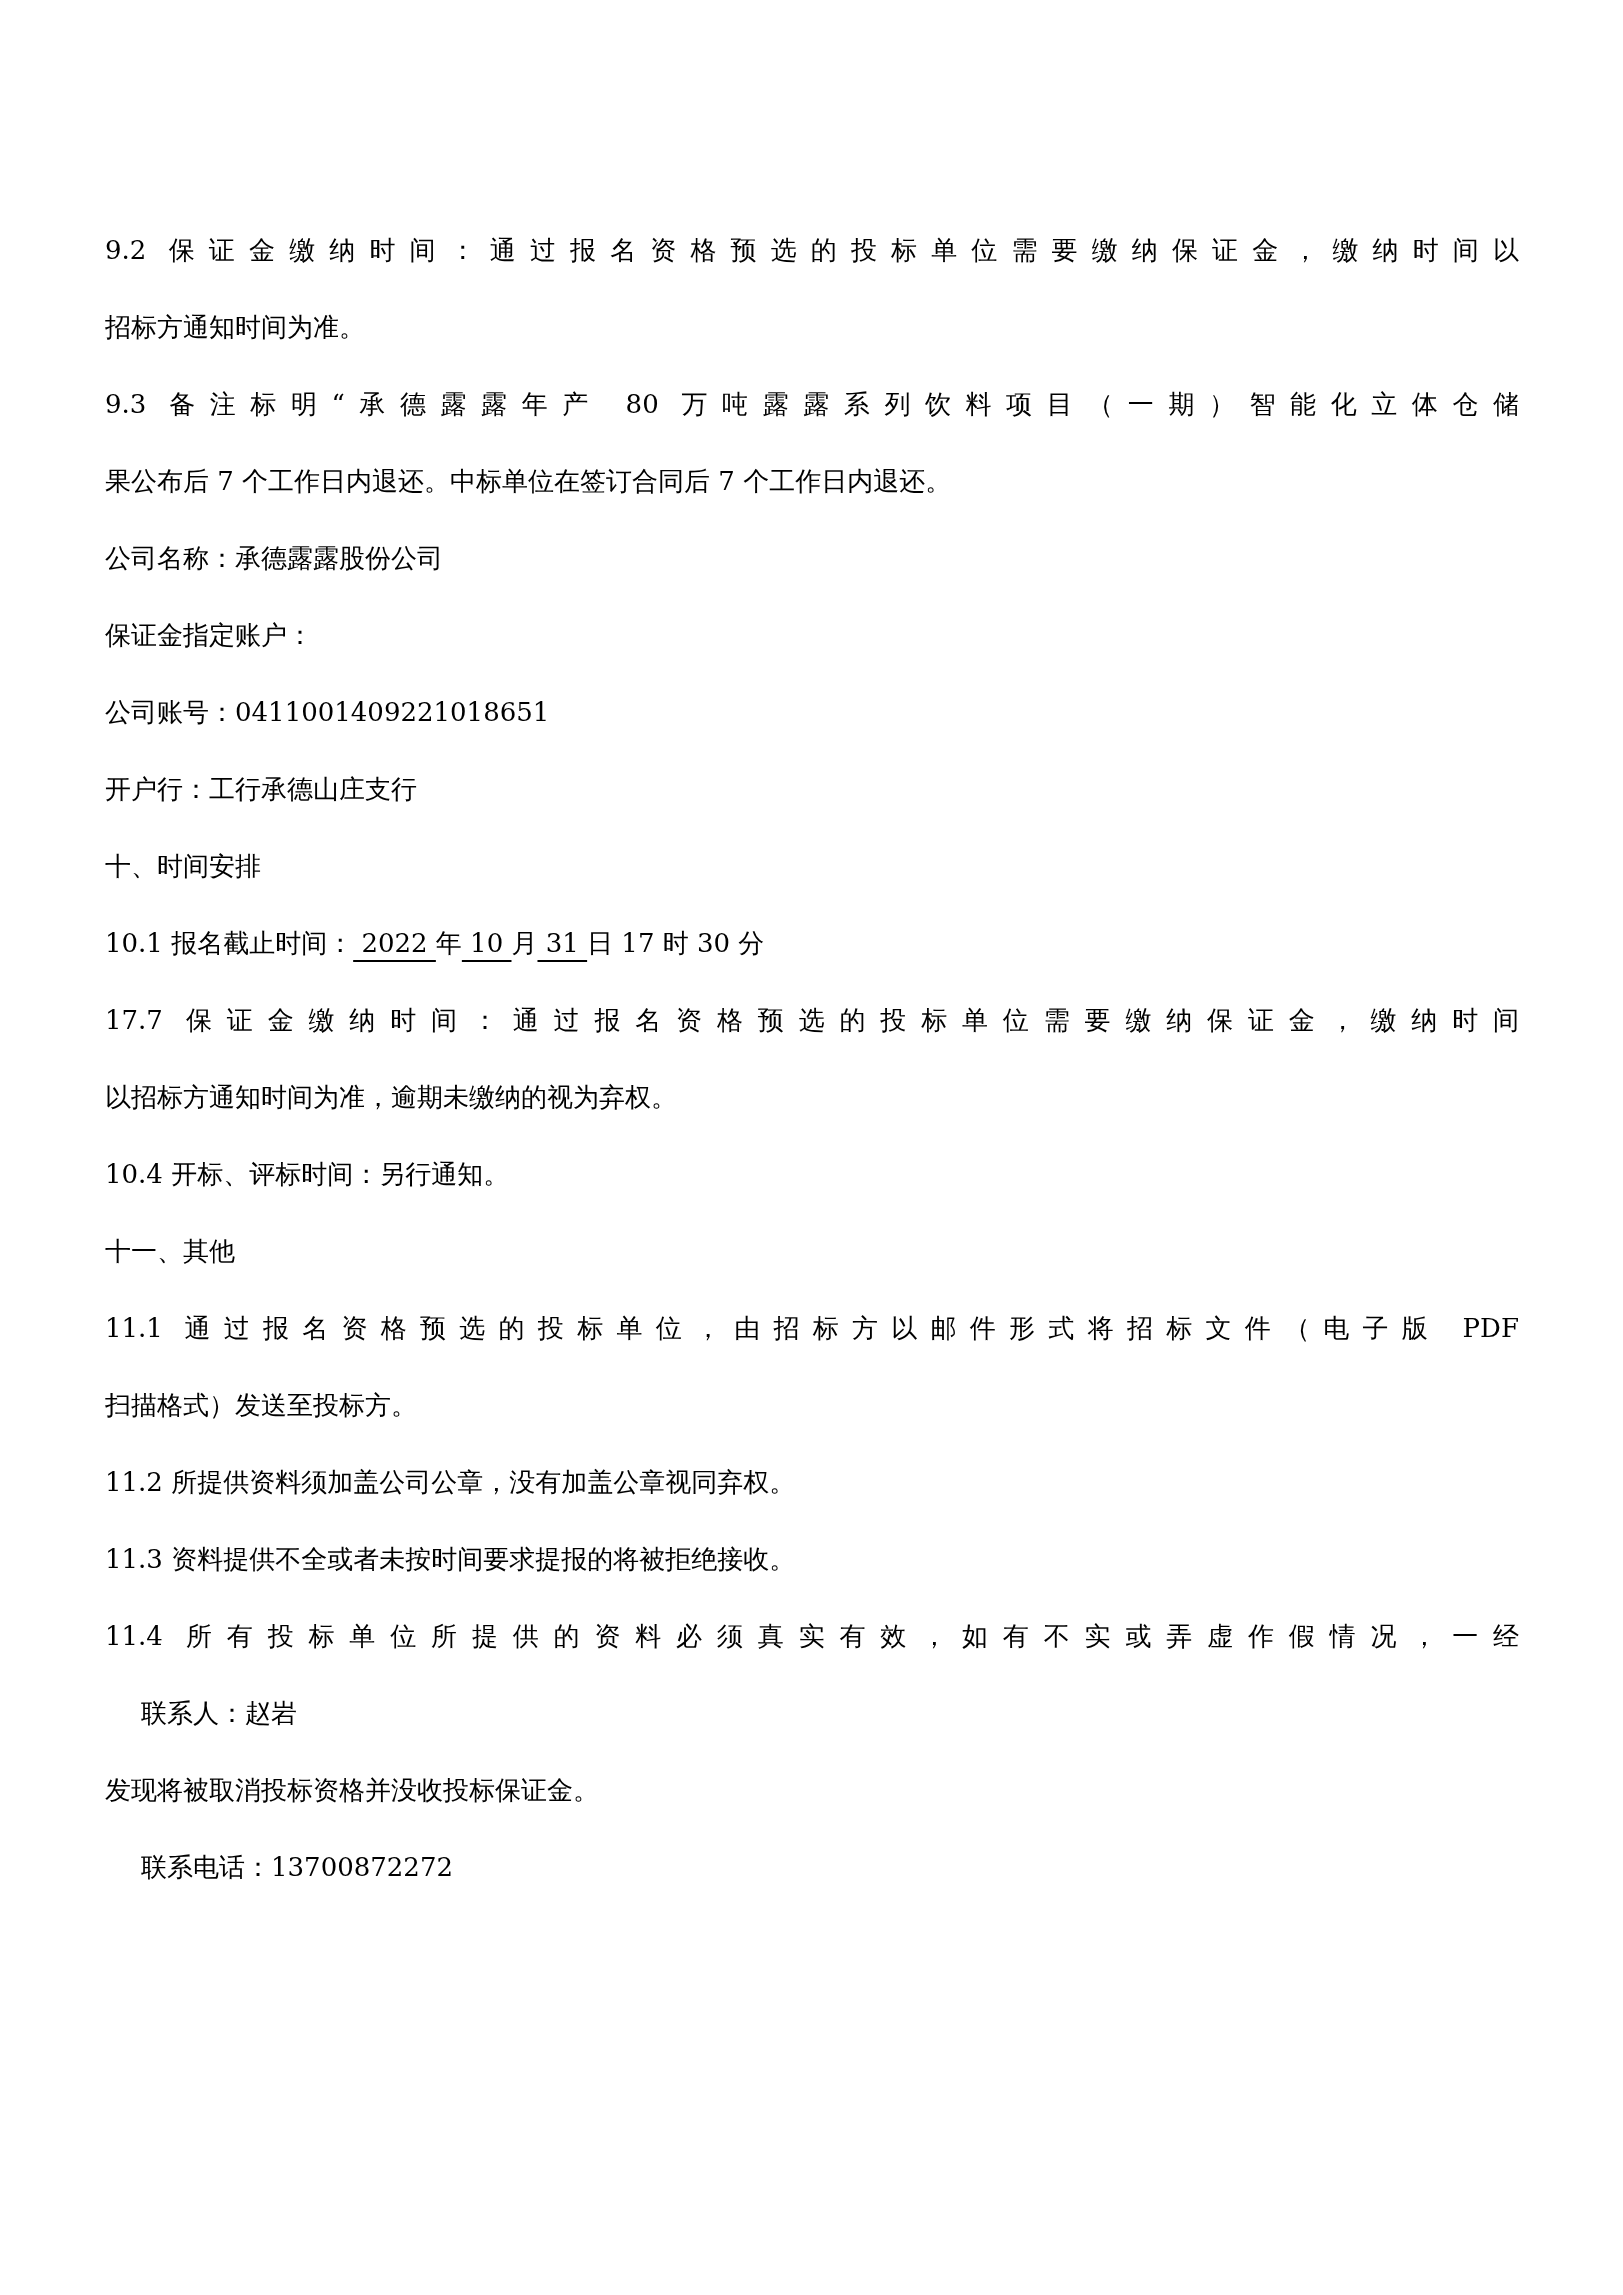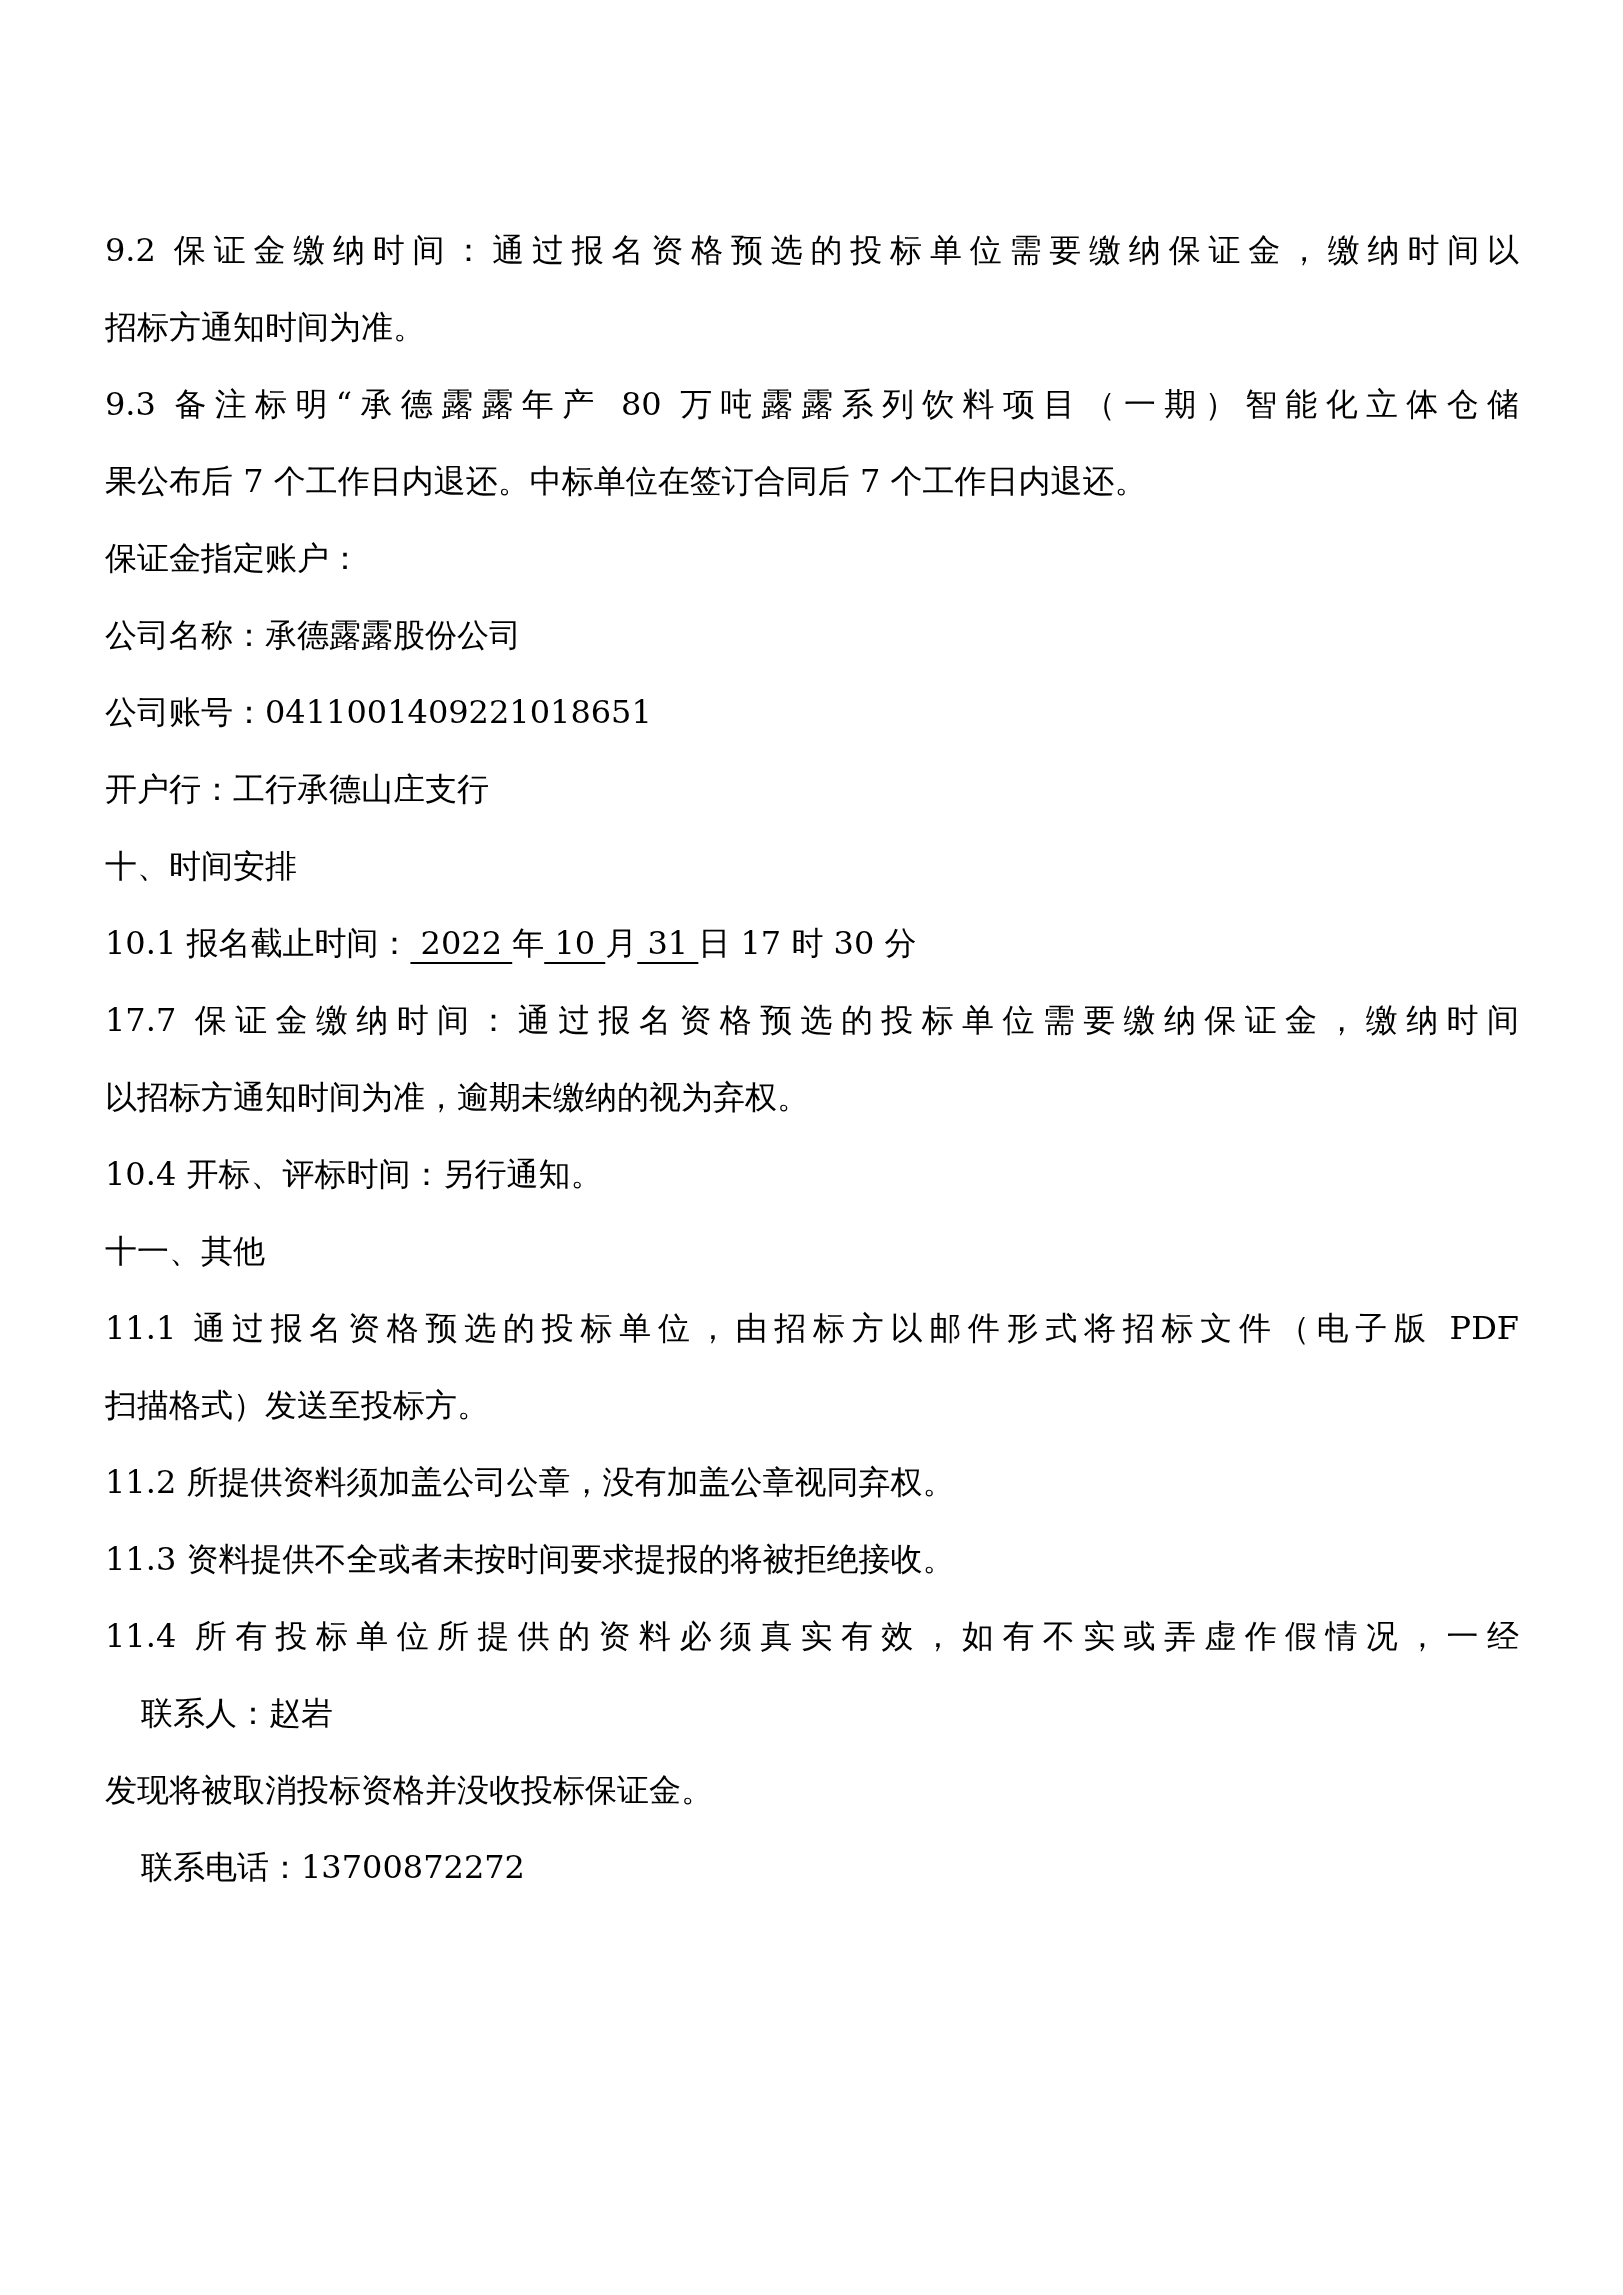--- a/index.html
+++ b/index.html
@@ -22,21 +22,21 @@
   }
   .content {
     position: absolute;
     left: 105px;
     top: 212px;
     width: 1414px;
   }
   .line {
     height: 77px;
     line-height: 77px;
-    font-size: 32px;
+    font-size: 26px;
     text-align: left;
     letter-spacing: 0;
   }
   .line.fill {
     text-align: justify;
     text-align-last: justify;
     text-justify: inter-character;
   }
   .line.bold {
     font-weight: normal;
@@ -55,22 +55,22 @@
 </style>
 </head>
 <body>
 
 <div class="page">
   <div class="content" id="doc-content">
       <div class="line fill"><span class="seg">9.2 保证金缴纳时间：通过报名资格预选的投标单位需要缴纳保证金，缴纳时间以</span></div>
       <div class="line"><span class="seg">招标方通知时间为准。</span></div>
       <div class="line fill"><span class="seg">9.3 备注标明“承德露露年产 80 万吨露露系列饮料项目（一期）智能化立体仓储</span></div>
       <div class="line"><span class="seg">果公布后 7 个工作日内退还。中标单位在签订合同后 7 个工作日内退还。</span></div>
+      <div class="line"><span class="seg">公司名称：承德露露股份公司</span></div>
       <div class="line"><span class="seg">保证金指定账户：</span></div>
-      <div class="line"><span class="seg">公司名称：承德露露股份公司</span></div>
       <div class="line"><span class="seg">公司账号：0411001409221018651</span></div>
       <div class="line"><span class="seg">开户行：工行承德山庄支行</span></div>
       <div class="line bold"><span class="seg">十、时间安排</span></div>
       <div class="line"><span class="seg">10.1 报名截止时间：</span><span class="seg u">&nbsp;2022&nbsp;</span><span class="seg">年</span><span class="seg u">&nbsp;10&nbsp;</span><span class="seg">月</span><span class="seg u">&nbsp;31&nbsp;</span><span class="seg">日 17 时 30 分</span></div>
       <div class="line fill"><span class="seg">17.7 保证金缴纳时间：通过报名资格预选的投标单位需要缴纳保证金，缴纳时间</span></div>
       <div class="line"><span class="seg">以招标方通知时间为准，逾期未缴纳的视为弃权。</span></div>
       <div class="line"><span class="seg">10.4 开标、评标时间：另行通知。</span></div>
       <div class="line bold"><span class="seg">十一、其他</span></div>
       <div class="line fill"><span class="seg">11.1 通过报名资格预选的投标单位，由招标方以邮件形式将招标文件（电子版 PDF</span></div>
       <div class="line"><span class="seg">扫描格式）发送至投标方。</span></div>

